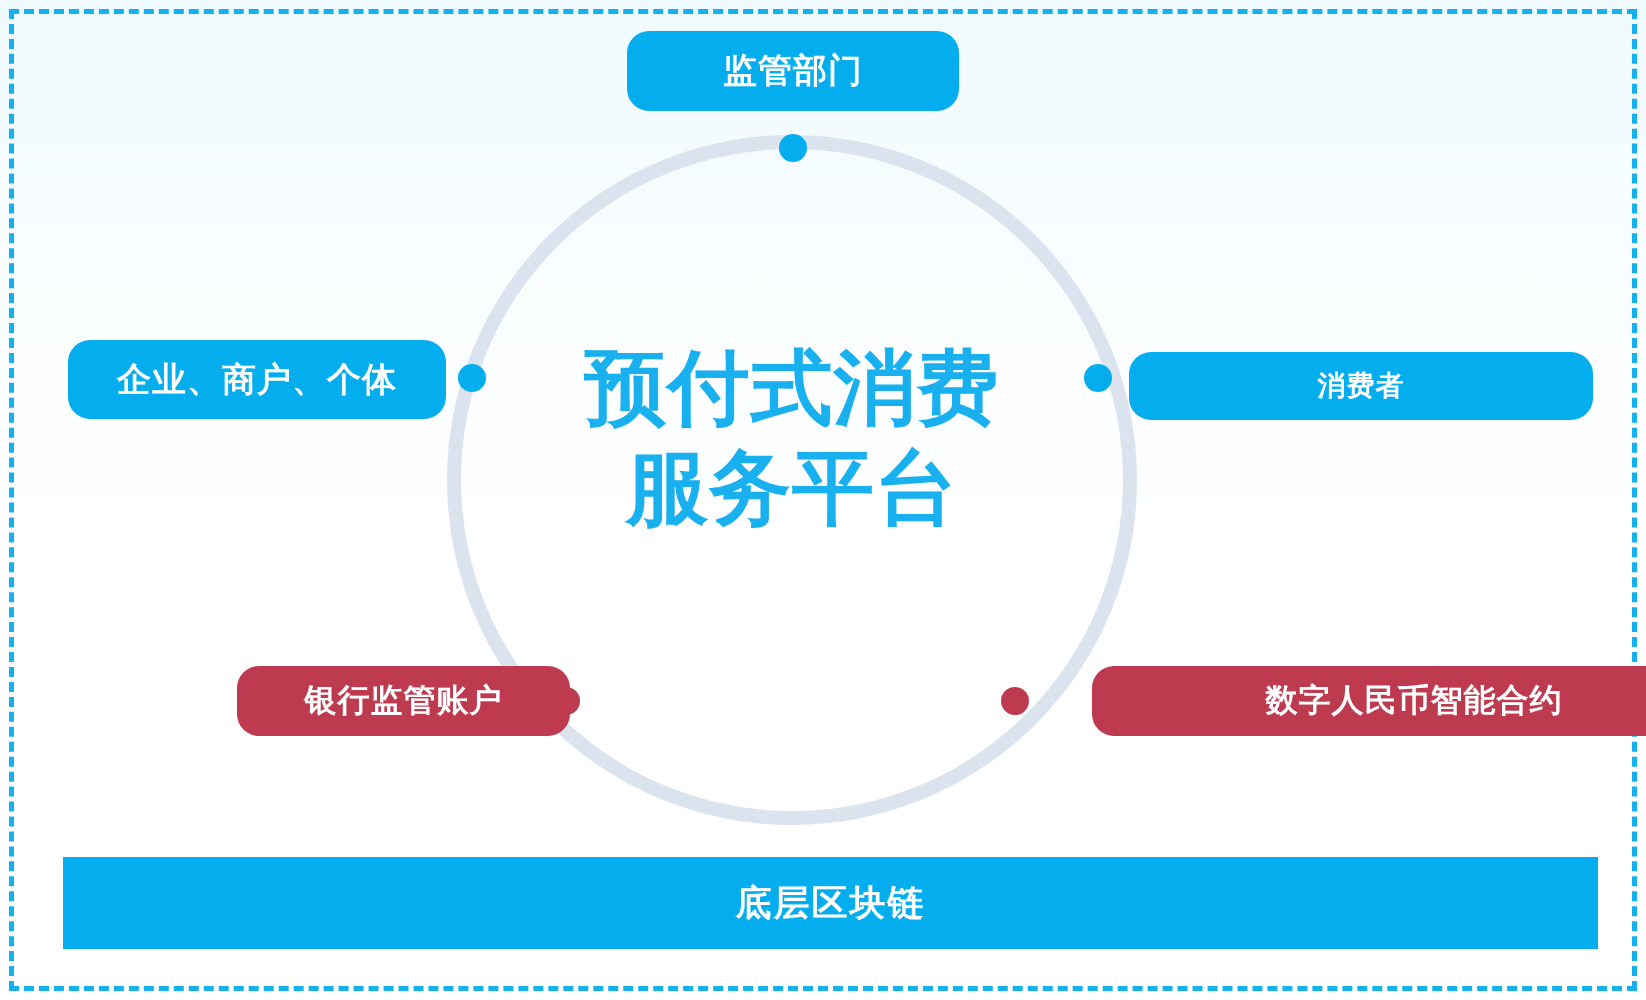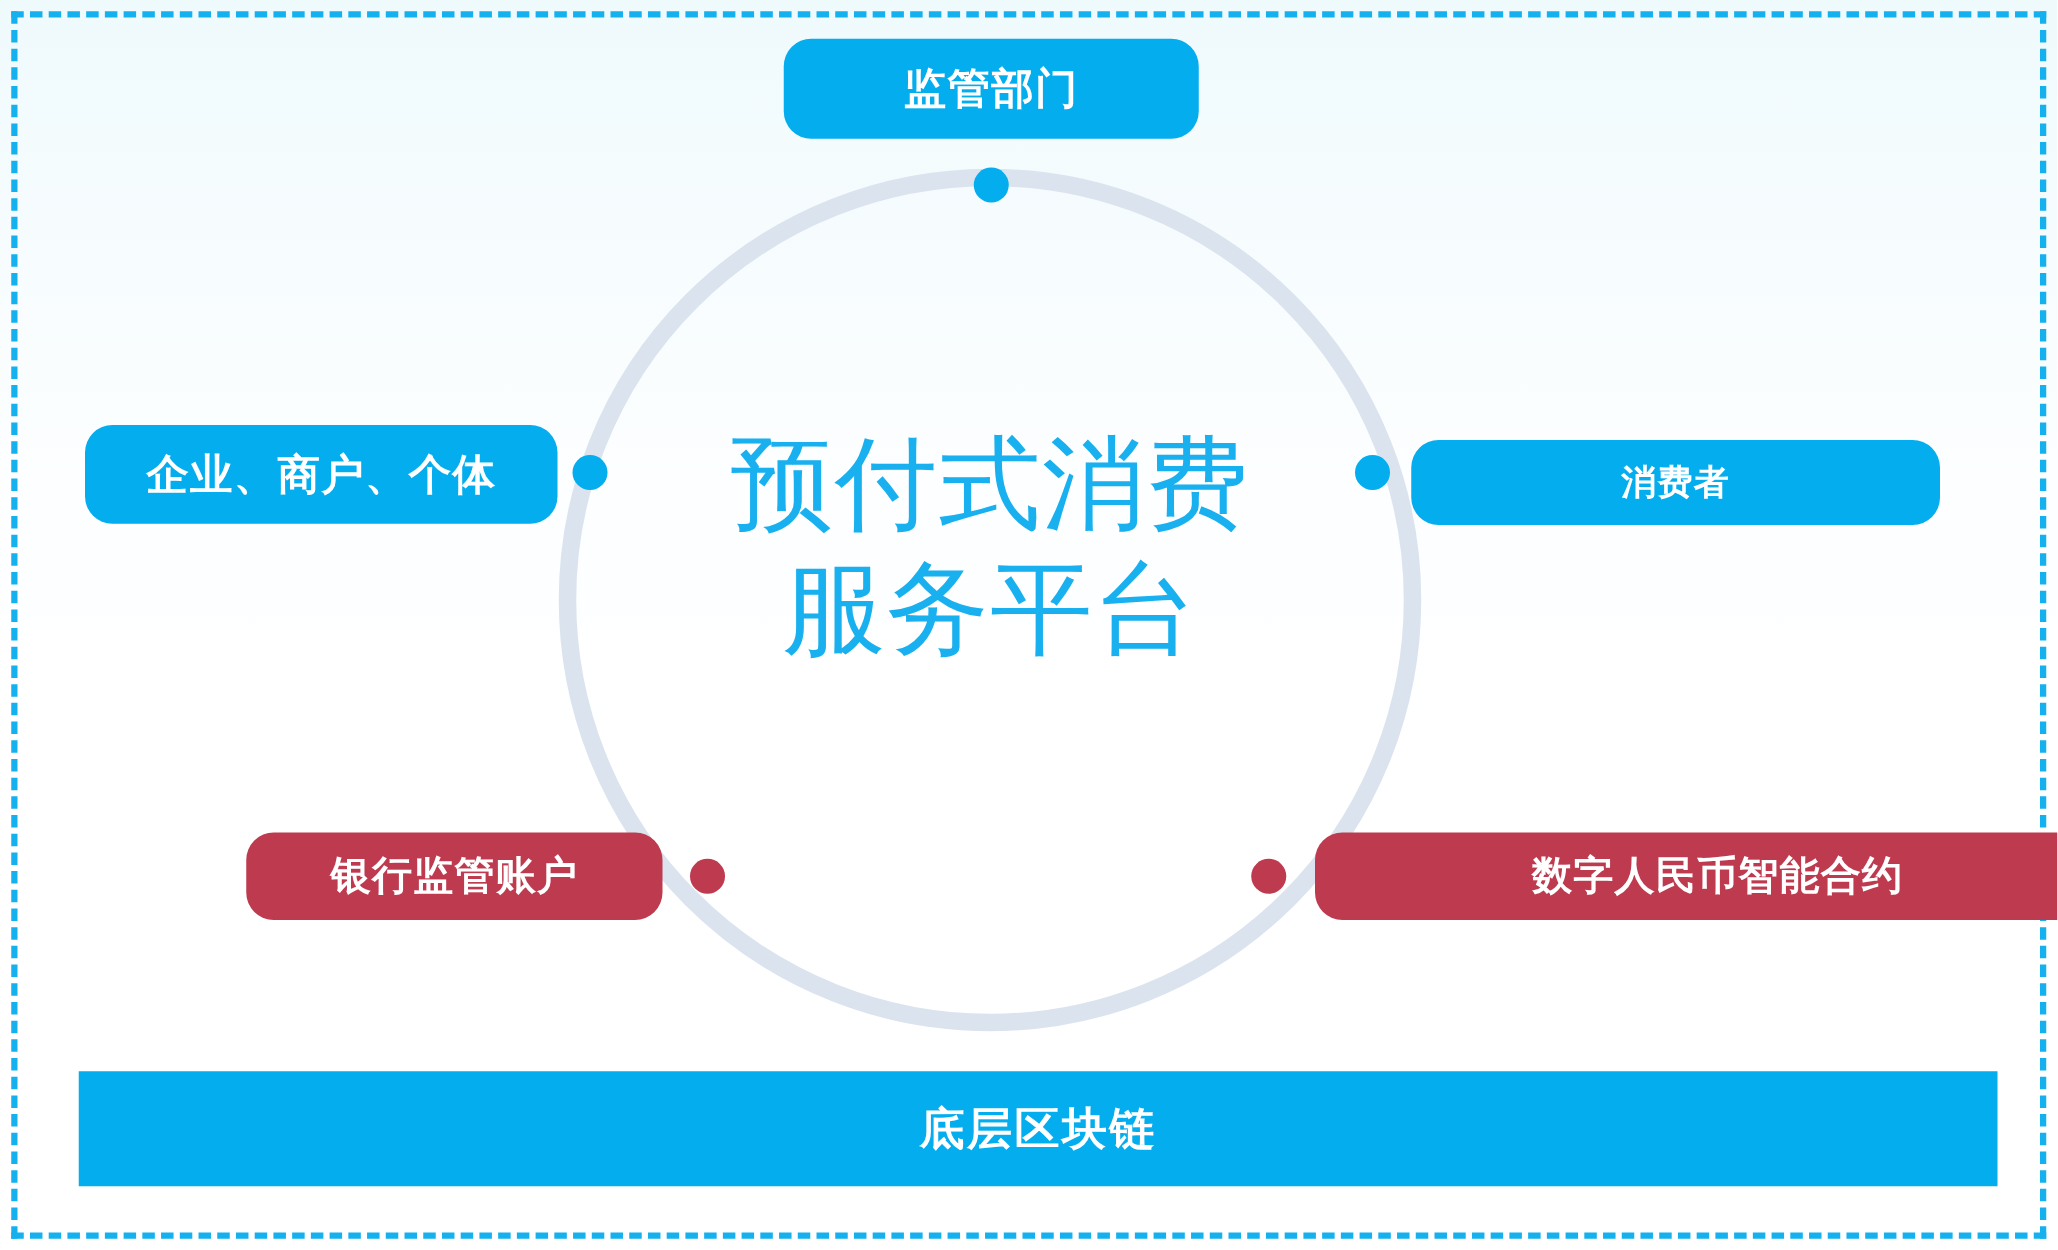--- a/index.html
+++ b/index.html
@@ -47,21 +47,21 @@
 
   
   #center-title {
     position: absolute;
     left: 532px;
     top: 338px;
     width: 520px;
     text-align: center;
     color: #18b0ef;
     font-size: 82px;
-    font-weight: normal;
+    font-weight: bold;
     line-height: 1.22;
     letter-spacing: 1px;
     white-space: nowrap;
   }
   #center-title .line { display: block; }
 
   
   .pill {
     position: absolute;
     box-sizing: border-box;
@@ -69,32 +69,32 @@
     align-items: center;
     justify-content: center;
     color: #ffffff;
     font-weight: bold;
     border-radius: 22px;
     white-space: nowrap;
     letter-spacing: 1px;
   }
   .pill.blue { background: #03ade e; }
   .pill.blue { background: #03adee; }
-  .pill.red  { background: #bd3a4f; }
+  .pill.red  { background: #bd3a4f; margin-left: 40px; }
 
   #pill-top {
     left: 627px; top: 31px; width: 332px; height: 80px;
     font-size: 34px;
   }
   #pill-left {
     left: 68px; top: 340px; width: 378px; height: 79px;
     font-size: 34px;
   }
   #pill-right {
-    left: 1129px; top: 352px; width: 423px; height: 68px;
+    left: 1129px; top: 352px; width: 464px; height: 68px;
     font-size: 28px;
   }
   #pill-bottom-left {
     left: 197px; top: 666px; width: 333px; height: 70px;
     font-size: 32px;
   }
   #pill-bottom-right {
     left: 1052px; top: 666px; width: 644px; height: 70px;
     font-size: 32px;
   }

